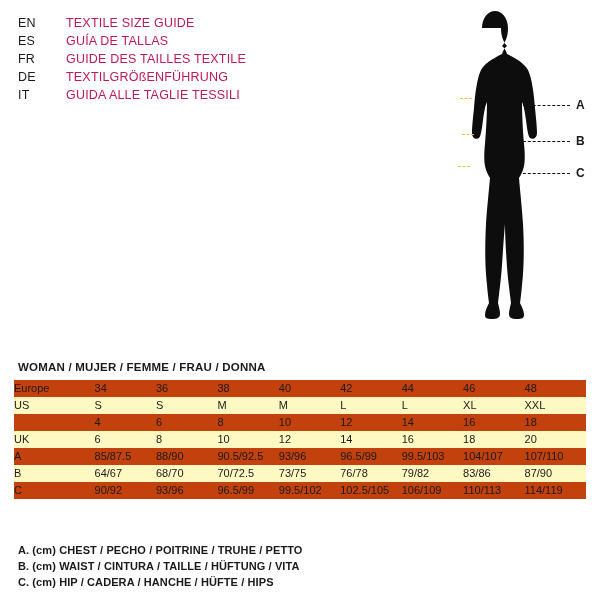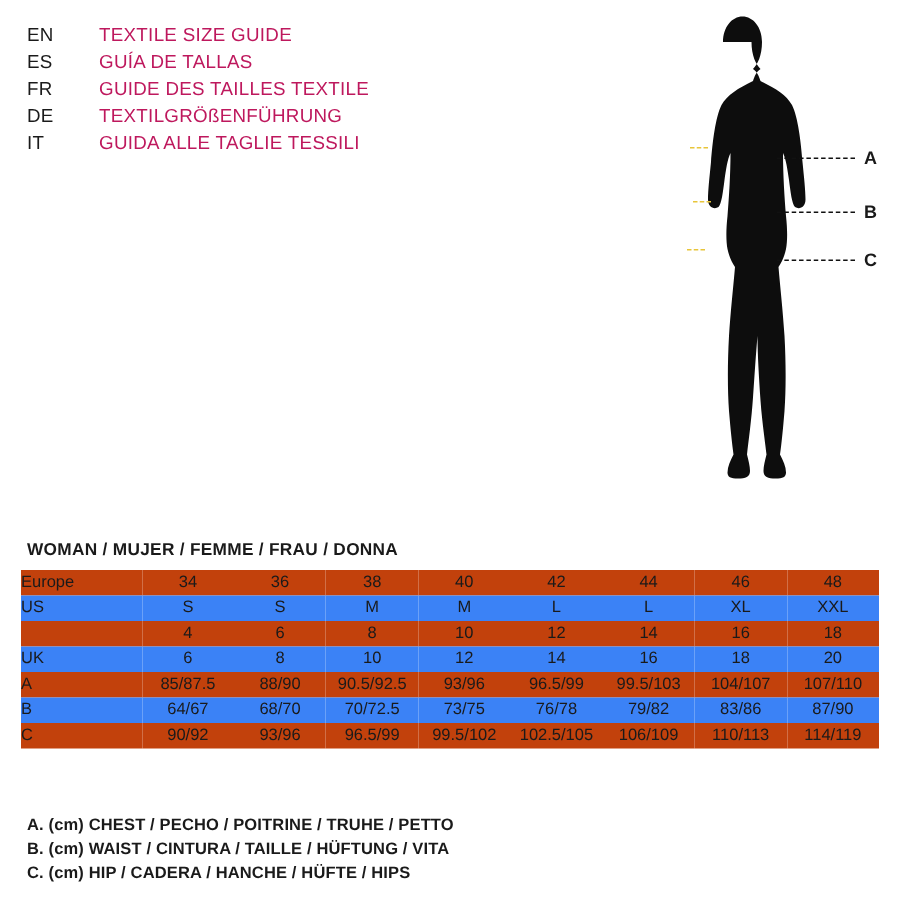--- a/index.html
+++ b/index.html
@@ -107,29 +107,29 @@
     font-size: 10.5px;
     letter-spacing: .2px;
     padding-left: 6px;
     height: 18px;
     line-height: 18px;
   }
   .size-table tr.shade td {
     background: #c2410c;
   }
   .size-table tr.plain td {
-    background: #3b82f6;
+    background: #fef9c3;
   }
   .rowlabel {
     width: 80px;
     padding-left: 6px;
     text-align: left;
   }
   .cell {
-    text-align: center;
+    text-align: left;
     width: 61px;
   }
 
   
   .legend {
     position: absolute;
     left: 18px;
     top: 542px;
     font-size: 11px;
     font-weight: bold;

